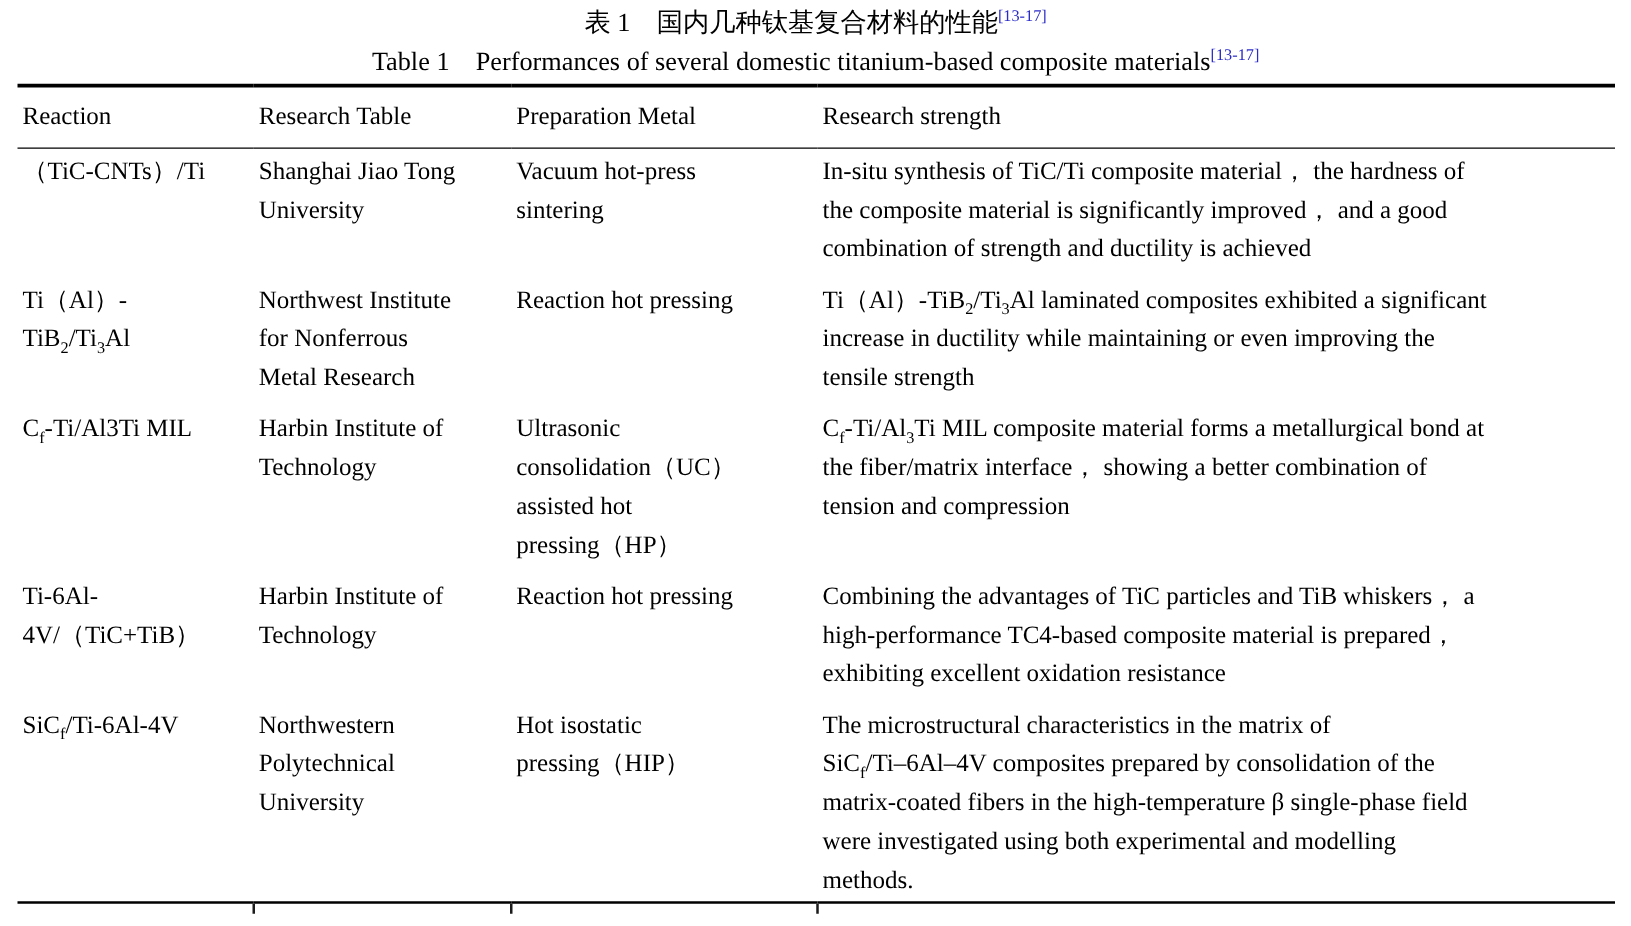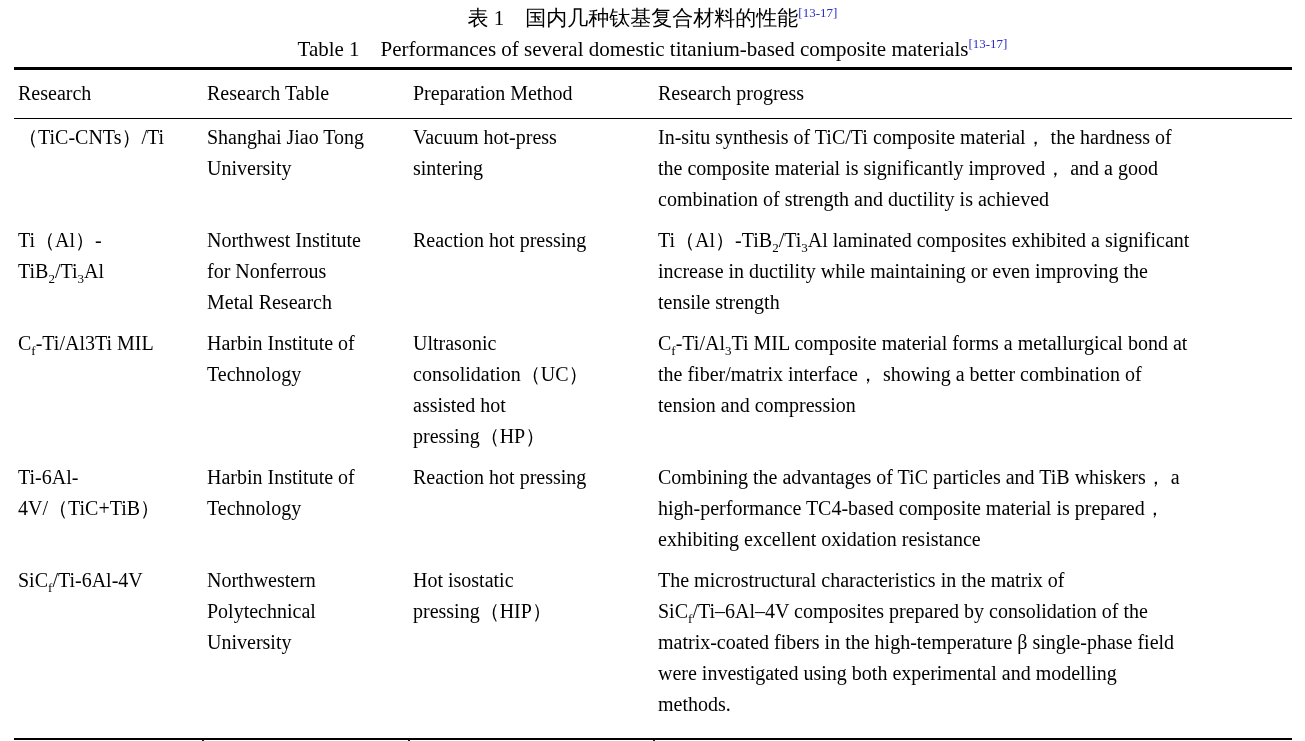--- a/index.html
+++ b/index.html
@@ -22,45 +22,45 @@
     border-top:3.5px solid #000;border-bottom:2.5px solid #000;
     font-size:20px;line-height:31px;
   }
   col.c1{width:189px;} col.c2{width:206px;} col.c3{width:245px;} col.c4{width:auto;}
   thead th{
     font-weight:normal;text-align:left;vertical-align:top;
     border-bottom:1.5px solid #000;
     padding:8px 8px 9px 4px;
   }
   tbody td{vertical-align:top;padding:3px 8px 7px 4px;}
-  tbody tr.last td{padding-bottom:18px;}
+  tbody tr.last td{padding-bottom:1px;}
   sub{font-size:0.65em;line-height:0;}
   .tick{position:absolute;top:100%;width:2px;height:8px;background:#1c1c1c;}
   .tick.t1{left:188px;} .tick.t2{left:394px;} .tick.t3{left:639px;}
 </style>
 </head>
 <body>
 
 <div class="caption caption-zh">表 1　国内几种钛基复合材料的性能<sup>[13-17]</sup></div>
 <div class="caption caption-en">Table 1　Performances of several domestic titanium-based composite materials<sup>[13-17]</sup></div>
 
 <div class="table-wrap">
   <table>
     <colgroup>
         <col class="c1">
         <col class="c2">
         <col class="c3">
         <col class="c4">
       </colgroup>
     <thead>
       <tr>
-        <th>Research</th>
+        <th>Reaction</th>
         <th>Research Table</th>
-        <th>Preparation Method</th>
-        <th>Research progress</th>
+        <th>Preparation Metal</th>
+        <th>Research strength</th>
       </tr>
     </thead>
     <tbody>
       <tr>
         <td>（TiC-CNTs）/Ti</td>
         <td>Shanghai Jiao Tong<br>University</td>
         <td>Vacuum hot-press<br>sintering</td>
         <td>In-situ synthesis of TiC/Ti composite material， the hardness of<br>the composite material is significantly improved， and a good<br>combination of strength and ductility is achieved</td>
       </tr>
       <tr>

